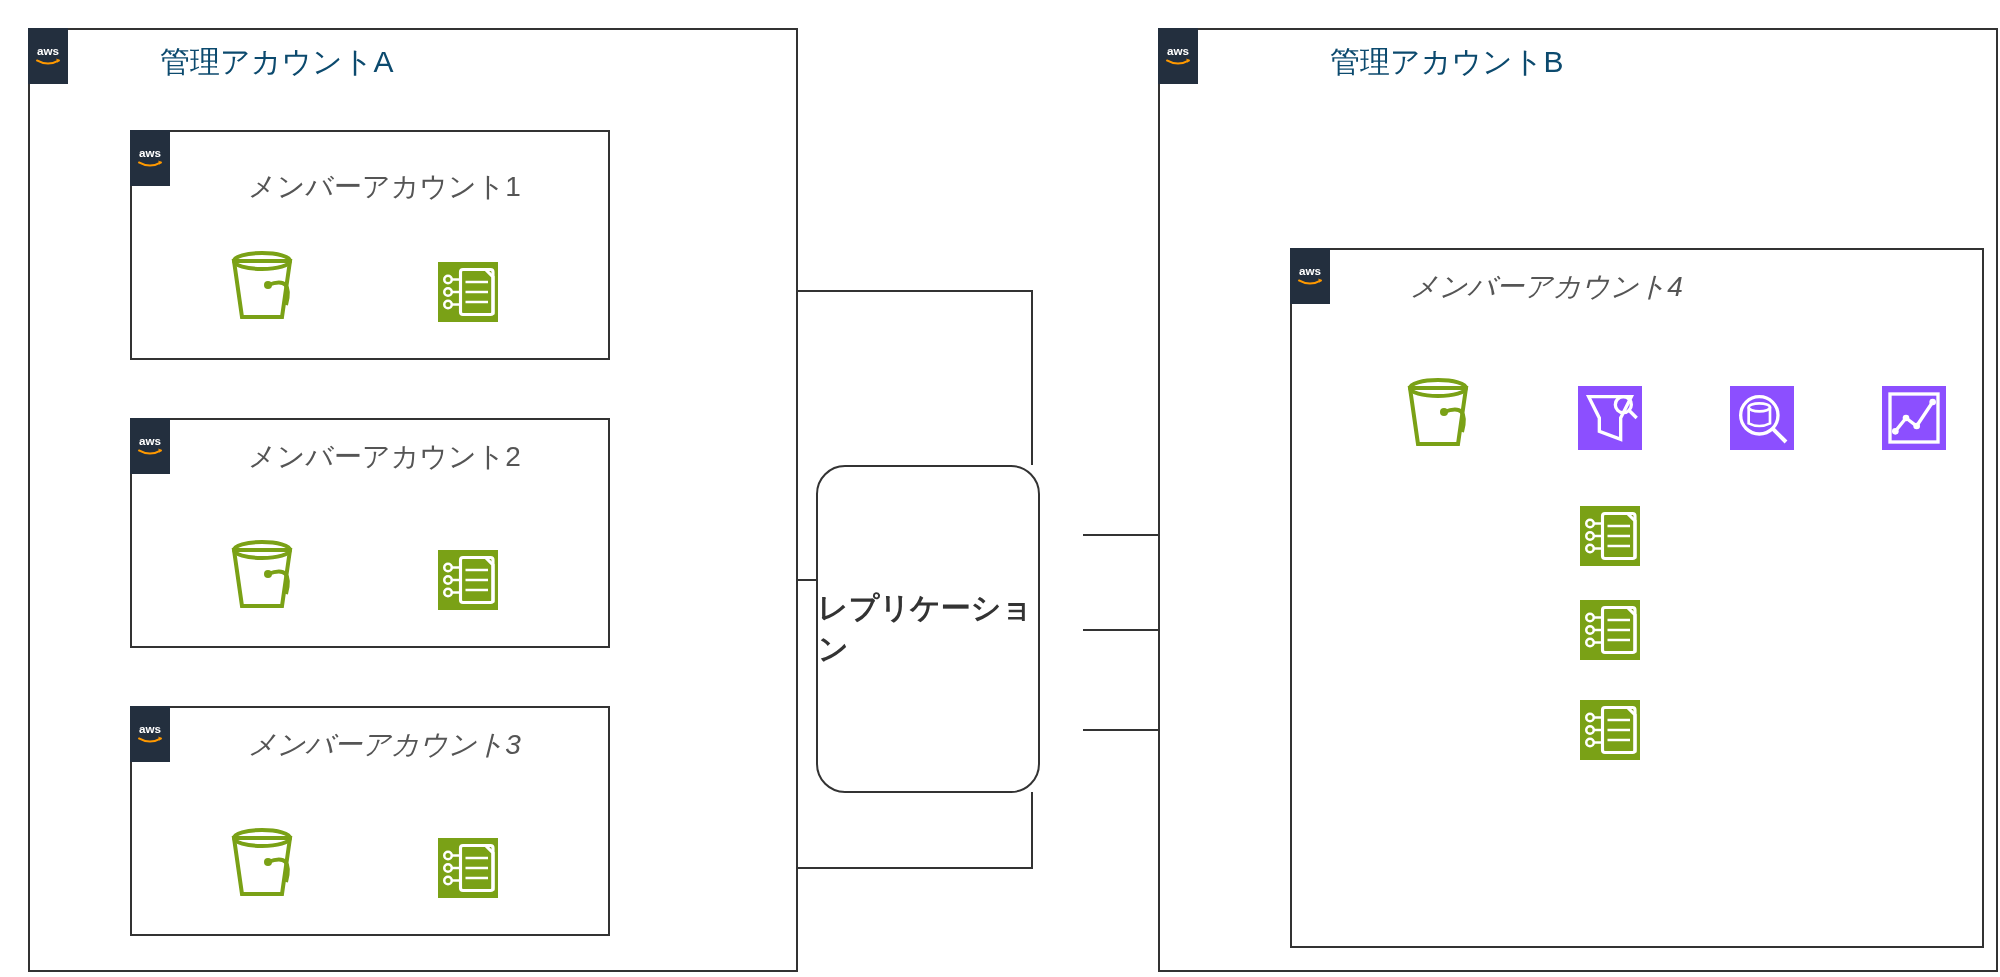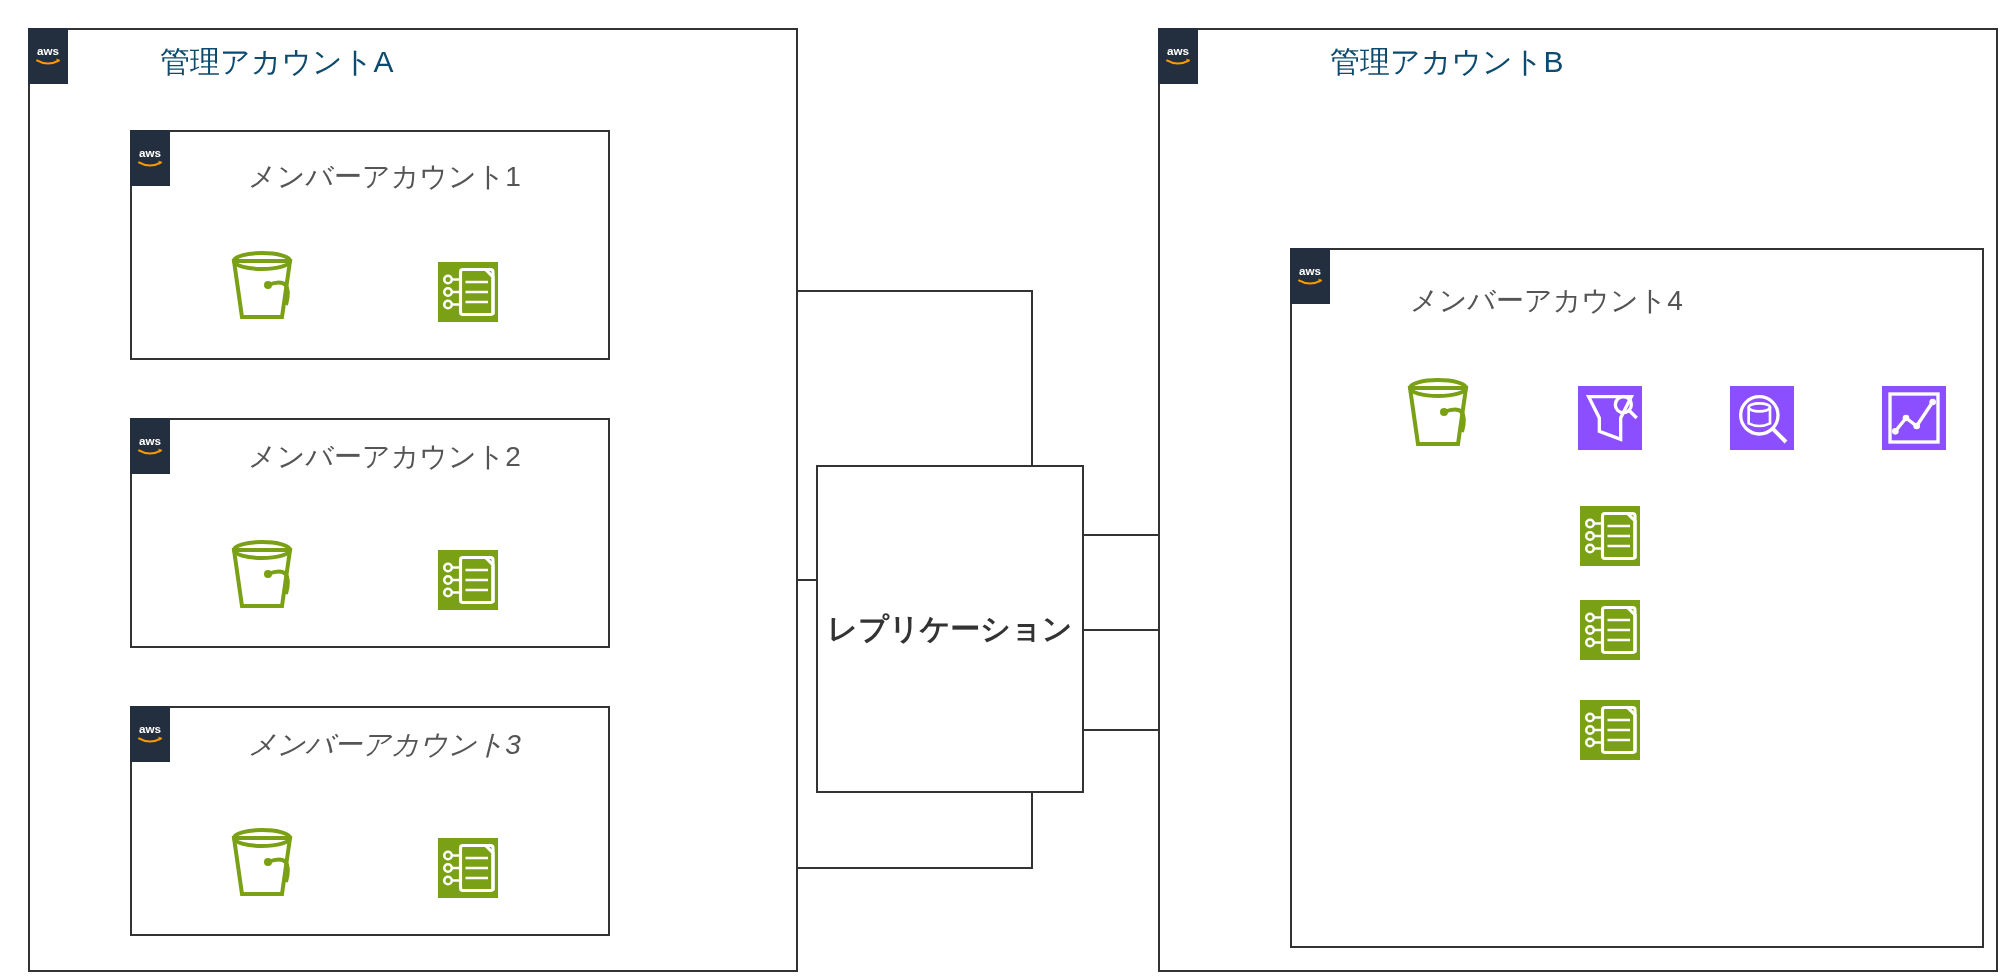--- a/index.html
+++ b/index.html
@@ -125,21 +125,21 @@
   <div class="title" style="left:150px; top:32px; z-index:2;">管理アカウントA</div>
 
   <div class="box" style="left:120px; top:120px; width:480px; height:230px; z-index:2;"></div>
   <div class="aws-badge" style="left:120px; top:120px; z-index:3;">
     <svg viewBox="0 0 48 30">
         <text x="24" y="14" text-anchor="middle" font-size="14" font-weight="bold" fill="#fff" font-family="Arial">aws</text>
         <path d="M10 20 Q24 28 38 20" stroke="#ff9900" stroke-width="2.5" fill="none"></path>
         <path d="M38 20 l-4 -2 l1 5 z" fill="#ff9900"></path>
       </svg>
   </div>
-  <div class="member-title" style="left:238px; top:148px; z-index:3;">メンバーアカウント1</div>
+  <div class="member-title" style="left:238px; top:158px; z-index:3;">メンバーアカウント1</div>
   <div class="bucket-icon" style="left:212px; top:235px; z-index:3;">
     <svg viewBox="0 0 80 80">
         <path d="M12 16 L68 16 L60 72 L20 72 Z" fill="none" stroke="#7aa116" stroke-width="4"></path>
         <ellipse cx="40" cy="16" rx="28" ry="8" fill="none" stroke="#7aa116" stroke-width="4"></ellipse>
         <path d="M46 40 Q72 30 64 60" fill="none" stroke="#7aa116" stroke-width="4"></path>
         <circle cx="46" cy="40" r="4" fill="#7aa116"></circle>
       </svg>
   </div>
   <div class="green-icon" style="left:428px; top:252px; z-index:3;">
     <svg viewBox="0 0 48 48">
@@ -216,21 +216,21 @@
         <line x1="22" y1="32" x2="40" y2="32" stroke="#fff" stroke-width="2"></line>
         <circle cx="8" cy="14" r="3" fill="none" stroke="#fff" stroke-width="2"></circle>
         <circle cx="8" cy="24" r="3" fill="none" stroke="#fff" stroke-width="2"></circle>
         <circle cx="8" cy="34" r="3" fill="none" stroke="#fff" stroke-width="2"></circle>
         <line x1="11" y1="14" x2="18" y2="14" stroke="#fff" stroke-width="2"></line>
         <line x1="11" y1="24" x2="18" y2="24" stroke="#fff" stroke-width="2"></line>
         <line x1="11" y1="34" x2="18" y2="34" stroke="#fff" stroke-width="2"></line>
       </svg>
   </div>
 
-  <div class="repl-box" style="left:806px; top:455px; width:268px; height:328px; z-index:3;">
+  <div class="repl-box" style="left:806px; top:455px; width:224px; height:328px; z-index:3;border-radius:29px;">
     <span>レプリケーション</span>
   </div>
 
   <div class="box" style="left:1148px; top:18px; width:840px; height:944px; z-index:1;"></div>
   <div class="aws-badge" style="left:1148px; top:18px; z-index:2;">
     <svg viewBox="0 0 48 30">
         <text x="24" y="14" text-anchor="middle" font-size="14" font-weight="bold" fill="#fff" font-family="Arial">aws</text>
         <path d="M10 20 Q24 28 38 20" stroke="#ff9900" stroke-width="2.5" fill="none"></path>
         <path d="M38 20 l-4 -2 l1 5 z" fill="#ff9900"></path>
       </svg>
@@ -238,21 +238,21 @@
   <div class="title" style="left:1320px; top:32px; z-index:2;">管理アカウントB</div>
 
   <div class="box" style="left:1280px; top:238px; width:694px; height:700px; z-index:2;"></div>
   <div class="aws-badge" style="left:1280px; top:238px; z-index:3;">
     <svg viewBox="0 0 48 30">
         <text x="24" y="14" text-anchor="middle" font-size="14" font-weight="bold" fill="#fff" font-family="Arial">aws</text>
         <path d="M10 20 Q24 28 38 20" stroke="#ff9900" stroke-width="2.5" fill="none"></path>
         <path d="M38 20 l-4 -2 l1 5 z" fill="#ff9900"></path>
       </svg>
   </div>
-  <div class="member-title" style="left:1400px; top:272px; z-index:3;">メンバーアカウント4</div>
+  <div class="member-title" style="left:1400px; top:258px; z-index:3;font-style:italic;">メンバーアカウント4</div>
 
   <div class="bucket-icon" style="left:1388px; top:362px; z-index:3;">
     <svg viewBox="0 0 80 80">
         <path d="M12 16 L68 16 L60 72 L20 72 Z" fill="none" stroke="#7aa116" stroke-width="4"></path>
         <ellipse cx="40" cy="16" rx="28" ry="8" fill="none" stroke="#7aa116" stroke-width="4"></ellipse>
         <path d="M46 40 Q72 30 64 60" fill="none" stroke="#7aa116" stroke-width="4"></path>
         <circle cx="46" cy="40" r="4" fill="#7aa116"></circle>
       </svg>
   </div>
 

